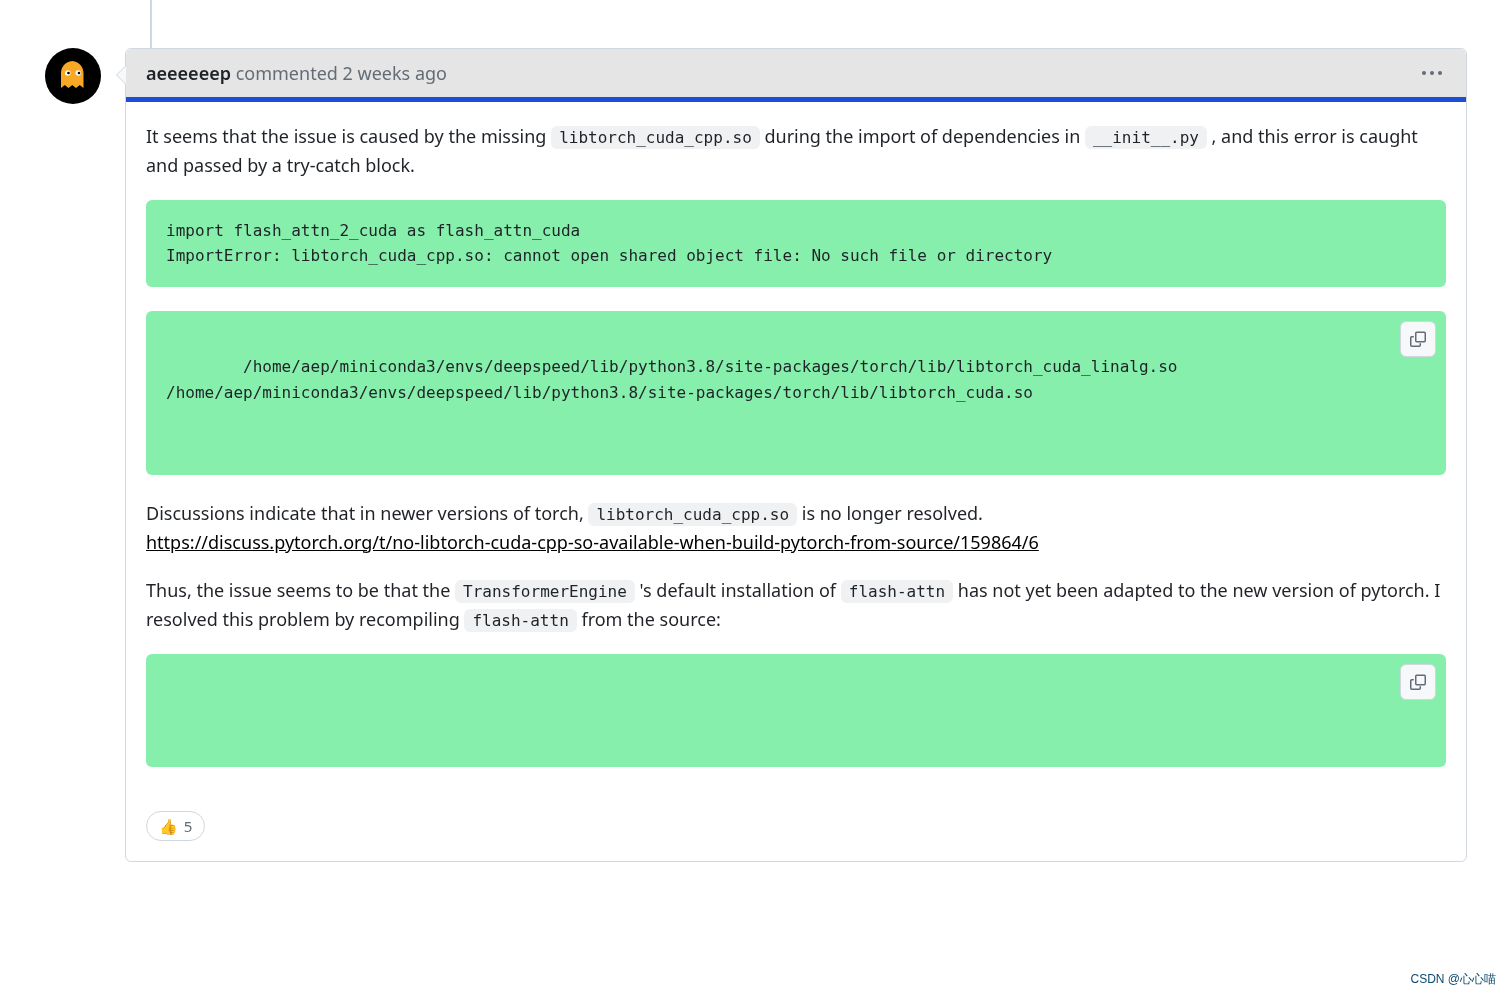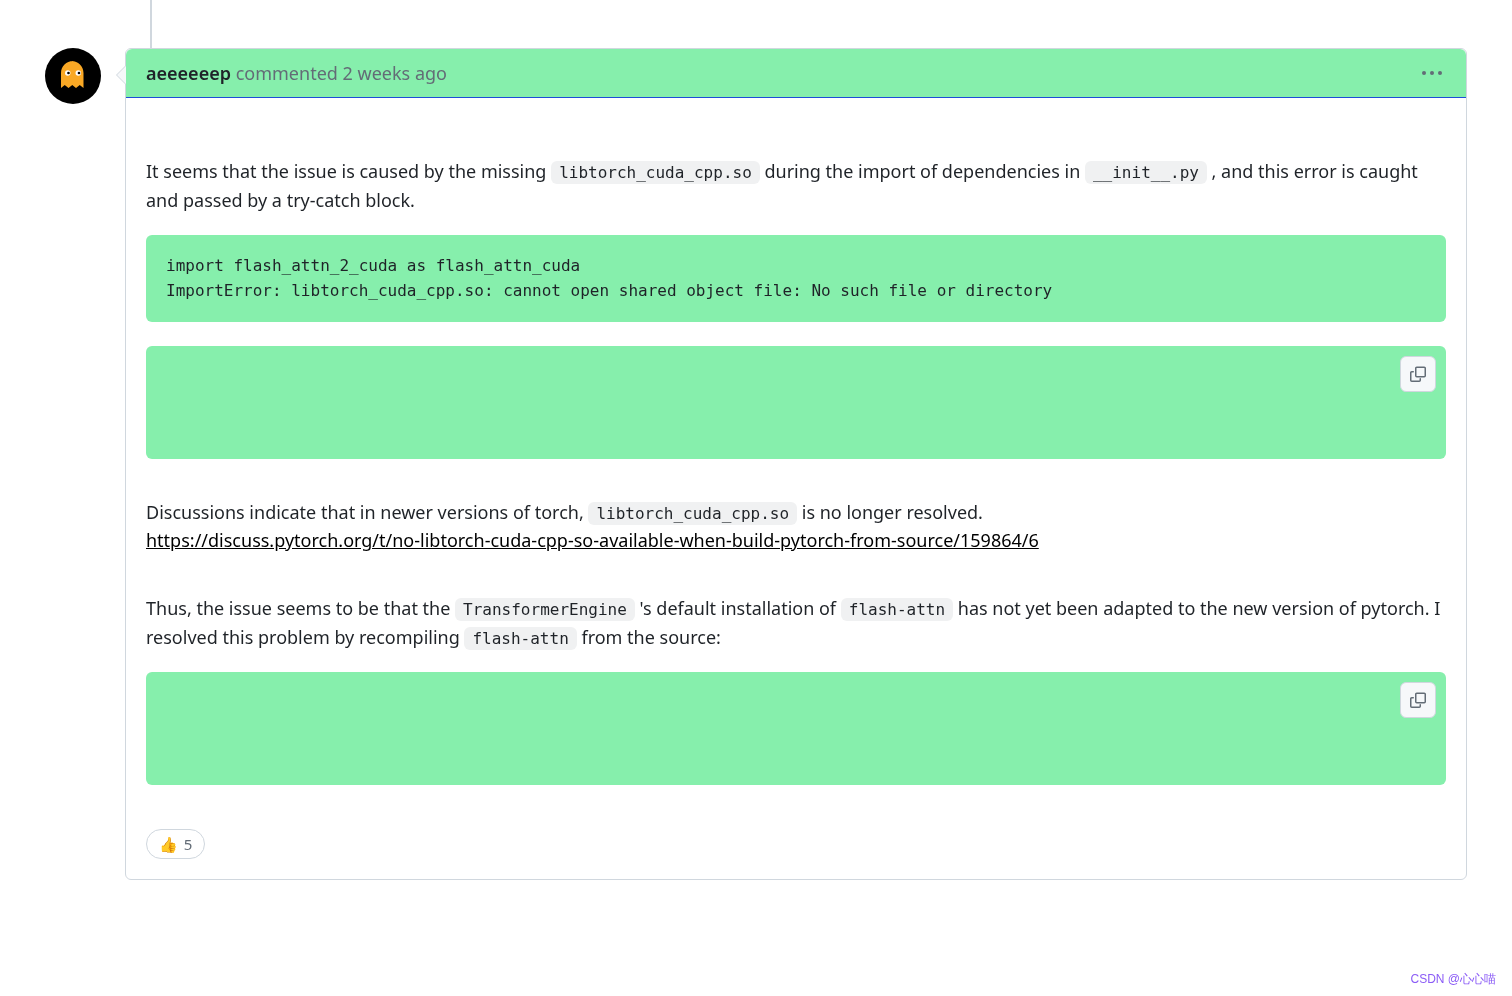--- a/index.html
+++ b/index.html
@@ -62,23 +62,23 @@
     .comment-arrow::after {
       content: "";
       position: absolute;
       left: 1px;
       top: -9px;
       border-top: 9px solid transparent;
       border-bottom: 9px solid transparent;
       border-right: 9px solid #f6f8fa;
     }
     .comment-header {
-      background: #86efac;
+      background: #e5e5e5;
       padding: 12px 20px;
-      border-bottom: 1px solid #1d4ed8;
+      border-bottom: 5px solid #1d4ed8;
       border-radius: 6px 6px 0 0;
       display: flex;
       align-items: center;
       justify-content: space-between;
     }
     .comment-header-left {
       font-size: 18px;
       color: #636c76;
     }
     .comment-author {
@@ -98,21 +98,20 @@
       background: #636c76;
     }
     .comment-body {
       padding: 20px;
       font-size: 18px;
       line-height: 1.6;
       color: #1f2328;
     }
     .comment-body p {
       margin-bottom: 20px;
-      margin-top: 39px;
     }
     code.inline-code {
       background: #f0f1f2;
       padding: 2px 8px;
       border-radius: 6px;
       font-family: ui-monospace, SFMono-Regular, "SF Mono", Menlo, Consolas, monospace;
       font-size: 16px;
     }
     .code-block {
       background: #86efac;
@@ -164,21 +163,21 @@
       cursor: pointer;
     }
     .reaction-count {
       color: #636c76;
     }
     .watermark {
       position: fixed;
       right: 16px;
       bottom: 8px;
       font-size: 12px;
-      color: #8b5cf6;
+      color: #0c4a6e;
       font-family: sans-serif;
     }
   </style>
 </head>
 <body>
 
 <div class="timeline-edge"></div>
 
 <div class="comment-container">
   <div class="avatar">
@@ -210,20 +209,22 @@
     <div class="comment-body">
       <p>
         <span>It seems that the issue is caused by the missing </span><code class="inline-code">libtorch_cuda_cpp.so</code><span> during the import of dependencies in </span><code class="inline-code">__init__.py</code><span> , and this error is caught and passed by a try-catch block.</span>
       </p>
 
       <div class="code-block">import flash_attn_2_cuda as flash_attn_cuda
 ImportError: libtorch_cuda_cpp.so: cannot open shared object file: No such file or directory</div>
 
 
       <div class="code-block">
+        <span>/home/aep/miniconda3/envs/deepspeed/lib/python3.8/site-packages/torch/lib/libtorch_cuda_linalg.so
+/home/aep/miniconda3/envs/deepspeed/lib/python3.8/site-packages/torch/lib/libtorch_cuda.so</span>
         <div class="copy-button">
           <svg viewBox="0 0 16 16">
               <path d="M0 6.75C0 5.784.784 5 1.75 5h1.5a.75.75 0 0 1 0 1.5h-1.5a.25.25 0 0 0-.25.25v7.5c0 .138.112.25.25.25h7.5a.25.25 0 0 0 .25-.25v-1.5a.75.75 0 0 1 1.5 0v1.5A1.75 1.75 0 0 1 9.25 16h-7.5A1.75 1.75 0 0 1 0 14.25Zm5-4.5C5 1.284 5.784.5 6.75.5h7.5c.966 0 1.75.784 1.75 1.75v7.5A1.75 1.75 0 0 1 14.25 11.5h-7.5A1.75 1.75 0 0 1 5 9.75Zm1.75-.25a.25.25 0 0 0-.25.25v7.5c0 .138.112.25.25.25h7.5a.25.25 0 0 0 .25-.25v-7.5a.25.25 0 0 0-.25-.25Z"></path>
             </svg>
         </div>
       </div>
 
       <p>
         <span>Discussions indicate that in newer versions of torch, </span><code class="inline-code">libtorch_cuda_cpp.so</code><span> is no longer resolved.</span><br>
         <a class="link">https://discuss.pytorch.org/t/no-libtorch-cuda-cpp-so-available-when-build-pytorch-from-source/159864/6</a>

